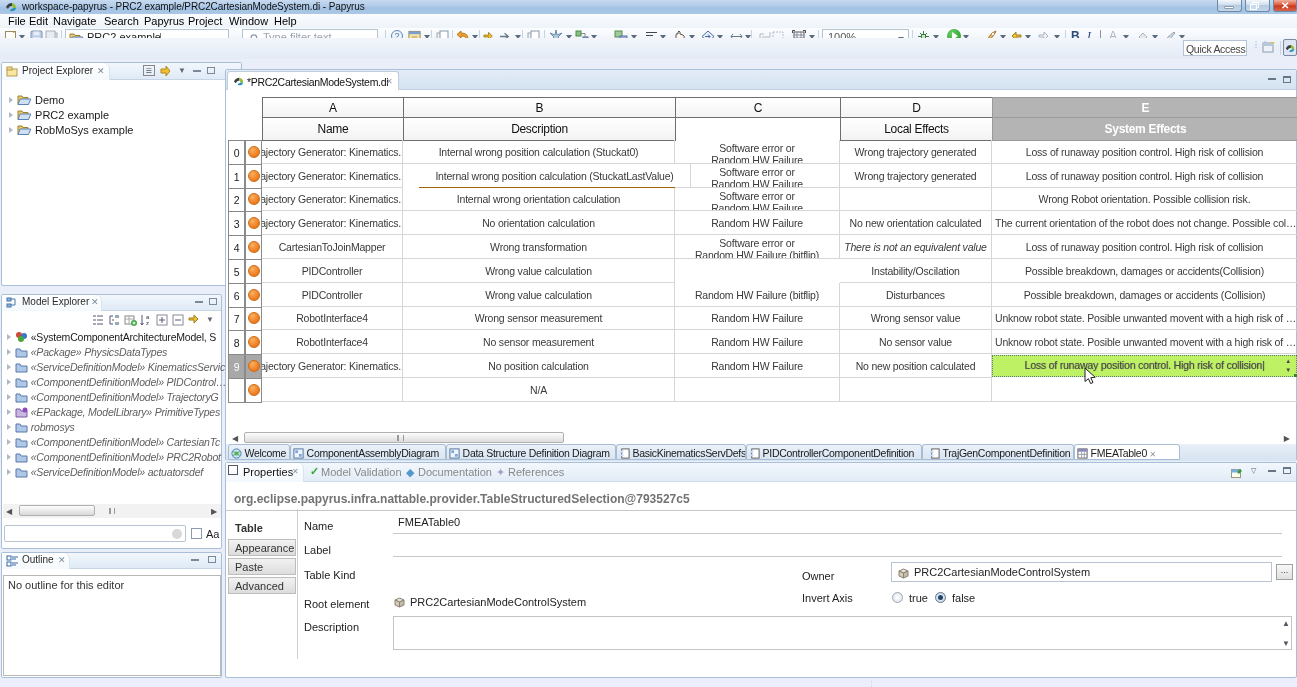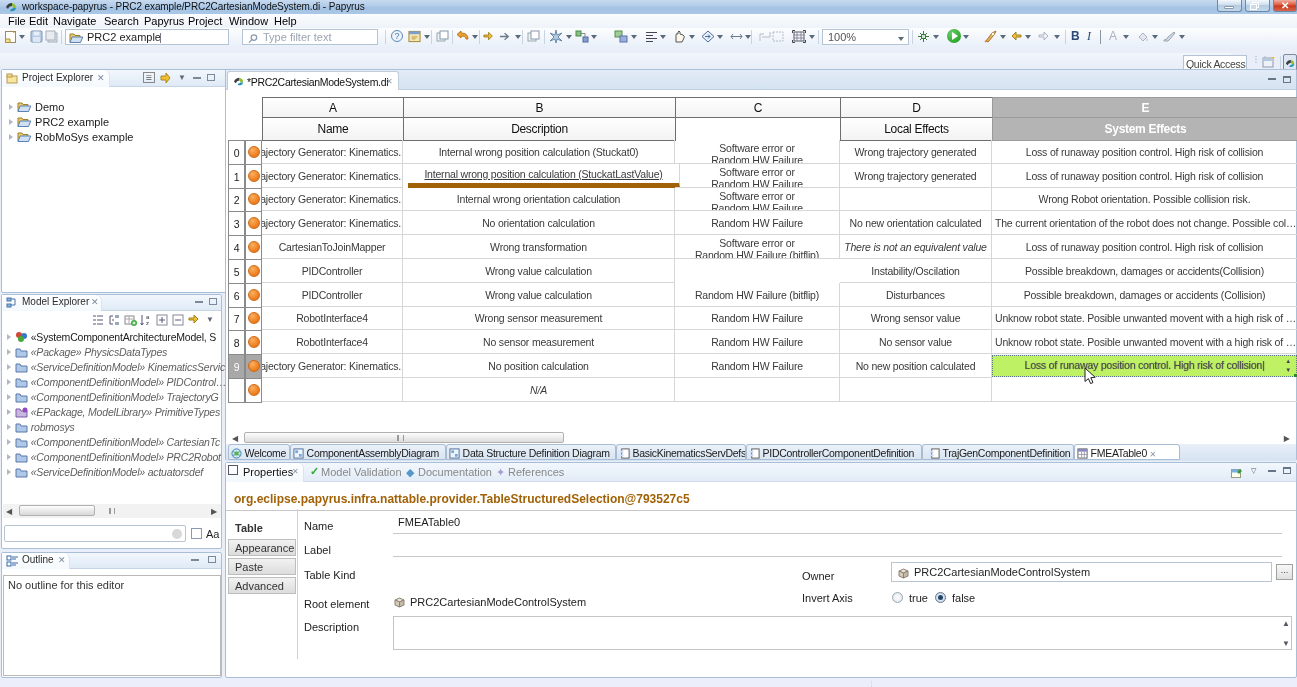--- a/index.html
+++ b/index.html
@@ -18,21 +18,21 @@
 .winglyph { position:absolute; color:#fff; font-weight:bold; }
 
 
 #menubar { position:absolute; top:14px; left:0; width:1297px; height:14px;
   background:linear-gradient(#fafcfe,#eef3fa); }
 #menubar span { position:absolute; top:1px; font-size:11px; color:#000; }
 
 
 #toolbar { position:absolute; top:28px; left:0; width:1297px; height:19px;
   background:linear-gradient(#fcfdfe,#e9f0f9); }
-#qarow { position:absolute; top:53px; left:0; width:1231px; height:21px;
+#qarow { position:absolute; top:38px; left:0; width:1231px; height:21px;
   background:linear-gradient(#f2f6fb,#e4ebf6);text-decoration:underline; }
 .tbox { position:absolute; background:#fff; border:1px solid #b4c4d4; font-size:11px; }
 .sep { position:absolute; width:1px; height:14px; top:2px; background:#c8d4e2; }
 .dd { position:absolute; top:7px; width:0; height:0; border-left:3px solid transparent; border-right:3px solid transparent; border-top:4px solid #5a6a7a; }
 
 
 .panel { position:absolute; background:#fff; border:1px solid #a9bfd7; border-radius:2px; }
 .phead { position:absolute; left:0; top:0; right:0; height:17px;
   background:linear-gradient(#f2f7fc,#dfeaf6); border-bottom:1px solid #c6d5e6; }
 .ptabbg { position:absolute; left:0; top:0; height:17px; background:linear-gradient(#ffffff,#f4f9fd); border-right:1px solid #d8e4f0; border-radius:0 6px 0 0; }
@@ -268,21 +268,21 @@
       <div class="sep" style="left:1280px;top:3px;"></div>
       <div class="abs" style="left:1283px;top:1px;width:14px;height:17px;border:1px solid #7a8aa0;border-radius:2px;background:#dde6f2;">
         <svg style="position:absolute;left:1px;top:3px" width="11" height="11" viewBox="0 0 13 12">
           <path d="M1 6 Q3 2 7 2 L7 5 Q4 5 3 8 Z" fill="#3a3f44"></path>
           <path d="M7 2 Q11 3 11 7 L8 7 Q8 5 7 5 Z" fill="#8fbe2f"></path>
           <path d="M11 7 Q10 11 5 10 L6 8 Q8 8 8 7 Z" fill="#2593b8"></path>
         </svg>
       </div>
     </div>
 
-  <div class="panel" id="pe" style="left:1px;top:69px;width:241px;height:224px;">
+  <div class="panel" id="pe" style="left:1px;top:62px;width:241px;height:224px;">
     <div class="phead"></div>
       <div class="ptabbg" style="width:108px;"></div>
     <svg class="abs" style="left:4px;top:2px" width="13" height="13" viewBox="0 0 13 13">
       <rect x="1" y="4" width="10" height="7" fill="#f8e6a0" stroke="#b89a50"></rect>
       <rect x="1" y="2" width="5" height="3" fill="#f0d890" stroke="#b89a50"></rect>
     </svg>
     <span class="ptab" style="left:20px;top:2px;">Project Explorer</span>
     <span class="ptab pclose" style="left:95px;top:3px;">✕</span>
 
     <span class="abs" style="left:141px;top:2px;width:12px;height:11px;border:1px solid #888;font-size:7px;color:#555;text-align:center;line-height:10px;">☰</span>
@@ -473,21 +473,21 @@
         </div>
         <div class="cell ncell" style="left:2px;top:73px;width:17px;height:25px;line-height:24px;">1</div>
         <div class="cell icell" style="left:19px;top:73px;width:17px;height:25px;">
           <span class="dot" style="top:5px"></span>
         </div>
         <div class="cell" style="left:36px;top:73px;width:141px;height:24px;border-right:1px solid #d6d6d6;border-bottom:1px solid #d6d6d6;">
           <div style="display:flex;justify-content:center;height:100%;align-items:center;">
             <span style="flex-shrink:0;">ajectory Generator: Kinematics..</span>
           </div>
         </div>
-        <div class="cell" style="left:182px;top:73px;width:272px;height:24px;border-right:1px solid #d6d6d6;border-bottom:5px solid #a16207;text-decoration:underline;">
+        <div class="cell" style="left:193px;top:73px;width:272px;height:24px;border-right:1px solid #d6d6d6;border-bottom:1px solid #a16207;">
           <div style="display:flex;justify-content:center;height:100%;align-items:center;">
             <span style="flex-shrink:0;">Internal wrong position calculation (StuckatLastValue)</span>
           </div>
         </div>
         <div class="cell" style="left:449px;top:73px;width:165px;height:24px;border-right:1px solid #d6d6d6;border-bottom:1px solid #d6d6d6;">
           <div style="line-height:11.5px;padding-top:3px;">Software error or<br>Random HW Failure</div>
         </div>
         <div class="cell" style="left:614px;top:73px;width:152px;height:24px;border-right:1px solid #d6d6d6;border-bottom:1px solid #d6d6d6;">
           <div style="display:flex;justify-content:center;height:100%;align-items:center;">
             <span style="flex-shrink:0;">Wrong trajectory generated</span>
@@ -720,21 +720,21 @@
         <div class="cell icell" style="left:19px;top:287px;width:17px;height:25px;">
           <span class="dot" style="top:5px"></span>
         </div>
         <div class="cell" style="left:36px;top:287px;width:141px;height:24px;border-right:1px solid #d6d6d6;border-bottom:1px solid #d6d6d6;">
           <div style="display:flex;justify-content:center;height:100%;align-items:center;">
             <span style="flex-shrink:0;"></span>
           </div>
         </div>
         <div class="cell" style="left:177px;top:287px;width:272px;height:24px;border-right:1px solid #d6d6d6;border-bottom:1px solid #d6d6d6;">
           <div style="display:flex;justify-content:center;height:100%;align-items:center;">
-            <span style="flex-shrink:0;font-style:italic;">N/A</span>
+            <span style="flex-shrink:0;">N/A</span>
           </div>
         </div>
         <div class="cell" style="left:449px;top:287px;width:165px;height:24px;border-right:1px solid #d6d6d6;border-bottom:1px solid #d6d6d6;">
           <div style="display:flex;justify-content:center;height:100%;align-items:center;">
             <span style="flex-shrink:0;"></span>
           </div>
         </div>
         <div class="cell" style="left:614px;top:287px;width:152px;height:24px;border-right:1px solid #d6d6d6;border-bottom:1px solid #d6d6d6;">
           <div style="display:flex;justify-content:center;height:100%;align-items:center;">
             <span style="flex-shrink:0;"></span>
@@ -813,21 +813,21 @@
     <span class="abs" style="left:282px;top:3px;font-size:11px;color:#888;">References</span>
     <svg class="abs" style="left:1005px;top:5px" width="12" height="11" viewBox="0 0 12 11">
         <rect x="0.5" y="1.5" width="9" height="8" fill="#fdfdf0" stroke="#9a9a80"></rect>
         <rect x="0.5" y="1.5" width="9" height="3" fill="#78aee0"></rect>
         <path d="M6 4 L9 1 L11 3 L8 6 Z" fill="#3a9a3a"></path>
       </svg>
     <span class="abs" style="left:1025px;top:4px;font-size:7px;color:#556;">▽</span>
     <div class="abs" style="left:1042px;top:7px;width:8px;height:2px;border:1px solid #667686;"></div>
     <div class="abs" style="left:1057px;top:4px;width:8px;height:7px;border:1px solid #667686;border-top-width:2px;"></div>
 
-    <b class="abs" style="left:8px;top:29px;font-size:12px;color:#a16207;">org.eclipse.papyrus.infra.nattable.provider.TableStructuredSelection@793527c5</b>
+    <b class="abs" style="left:8px;top:29px;font-size:12px;color:#737373;">org.eclipse.papyrus.infra.nattable.provider.TableStructuredSelection@793527c5</b>
     <div class="fline" style="left:0px;top:47px;width:1070px;"></div>
 
     <div class="sidetab" style="top:56px;background:#fff;border-color:#fff;font-weight:bold;">Table</div>
     <div class="sidetab" style="top:76px;">Appearance</div>
     <div class="sidetab" style="top:95px;">Paste</div>
     <div class="sidetab" style="top:114px;">Advanced</div>
     <div class="abs" style="left:71px;top:46px;width:1px;height:150px;background:#d0d0d0;"></div>
 
     <span class="flabel" style="left:78px;top:57px;">Name</span>
     <span class="flabel" style="left:172px;top:53px;">FMEATable0</span>

